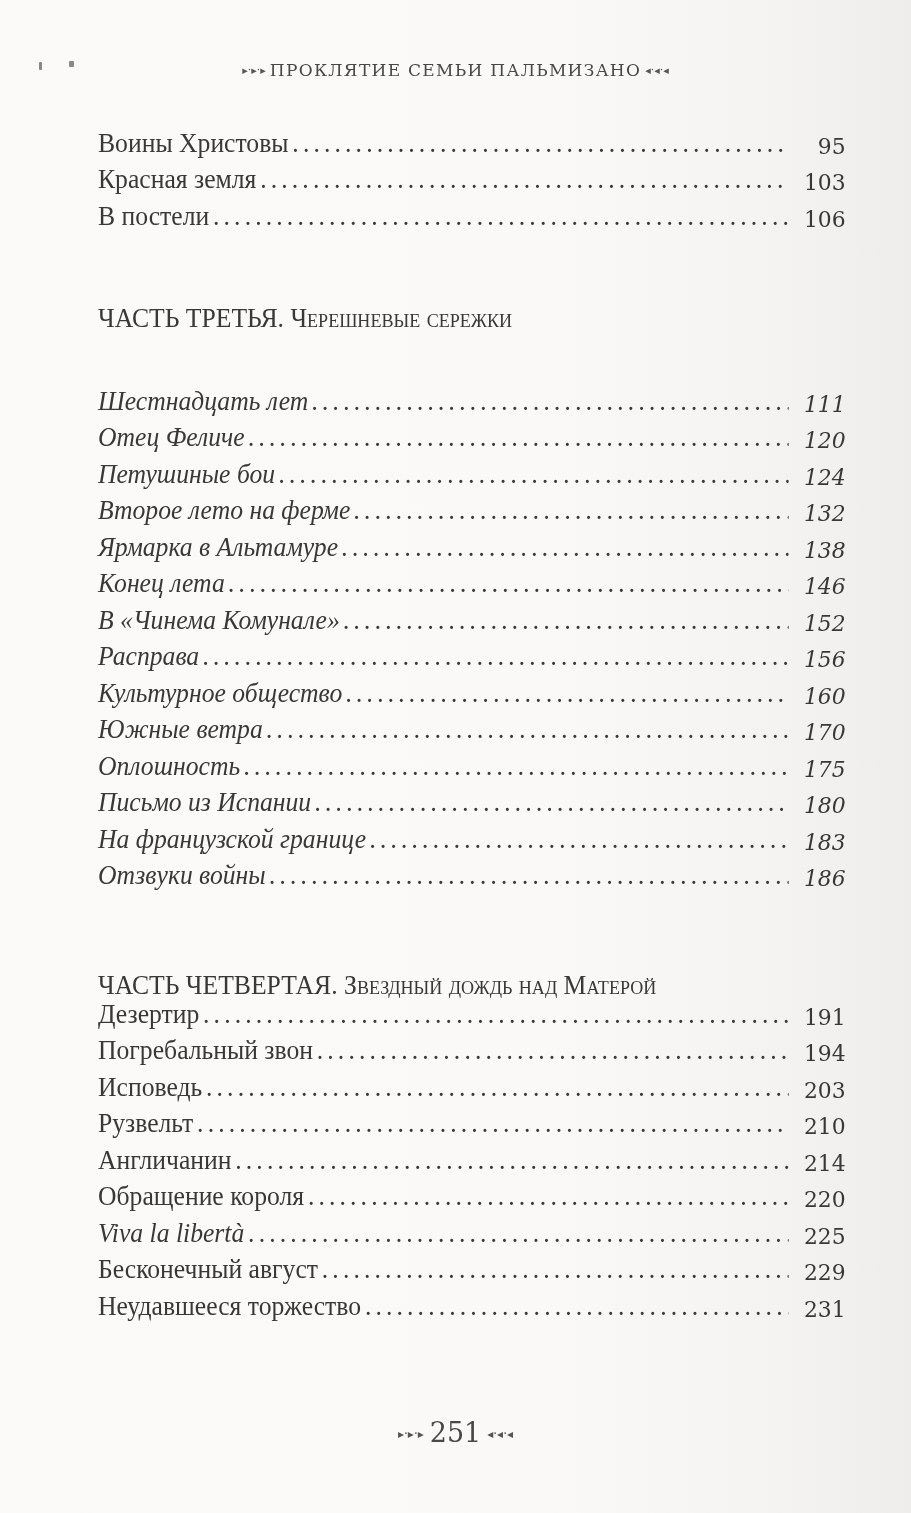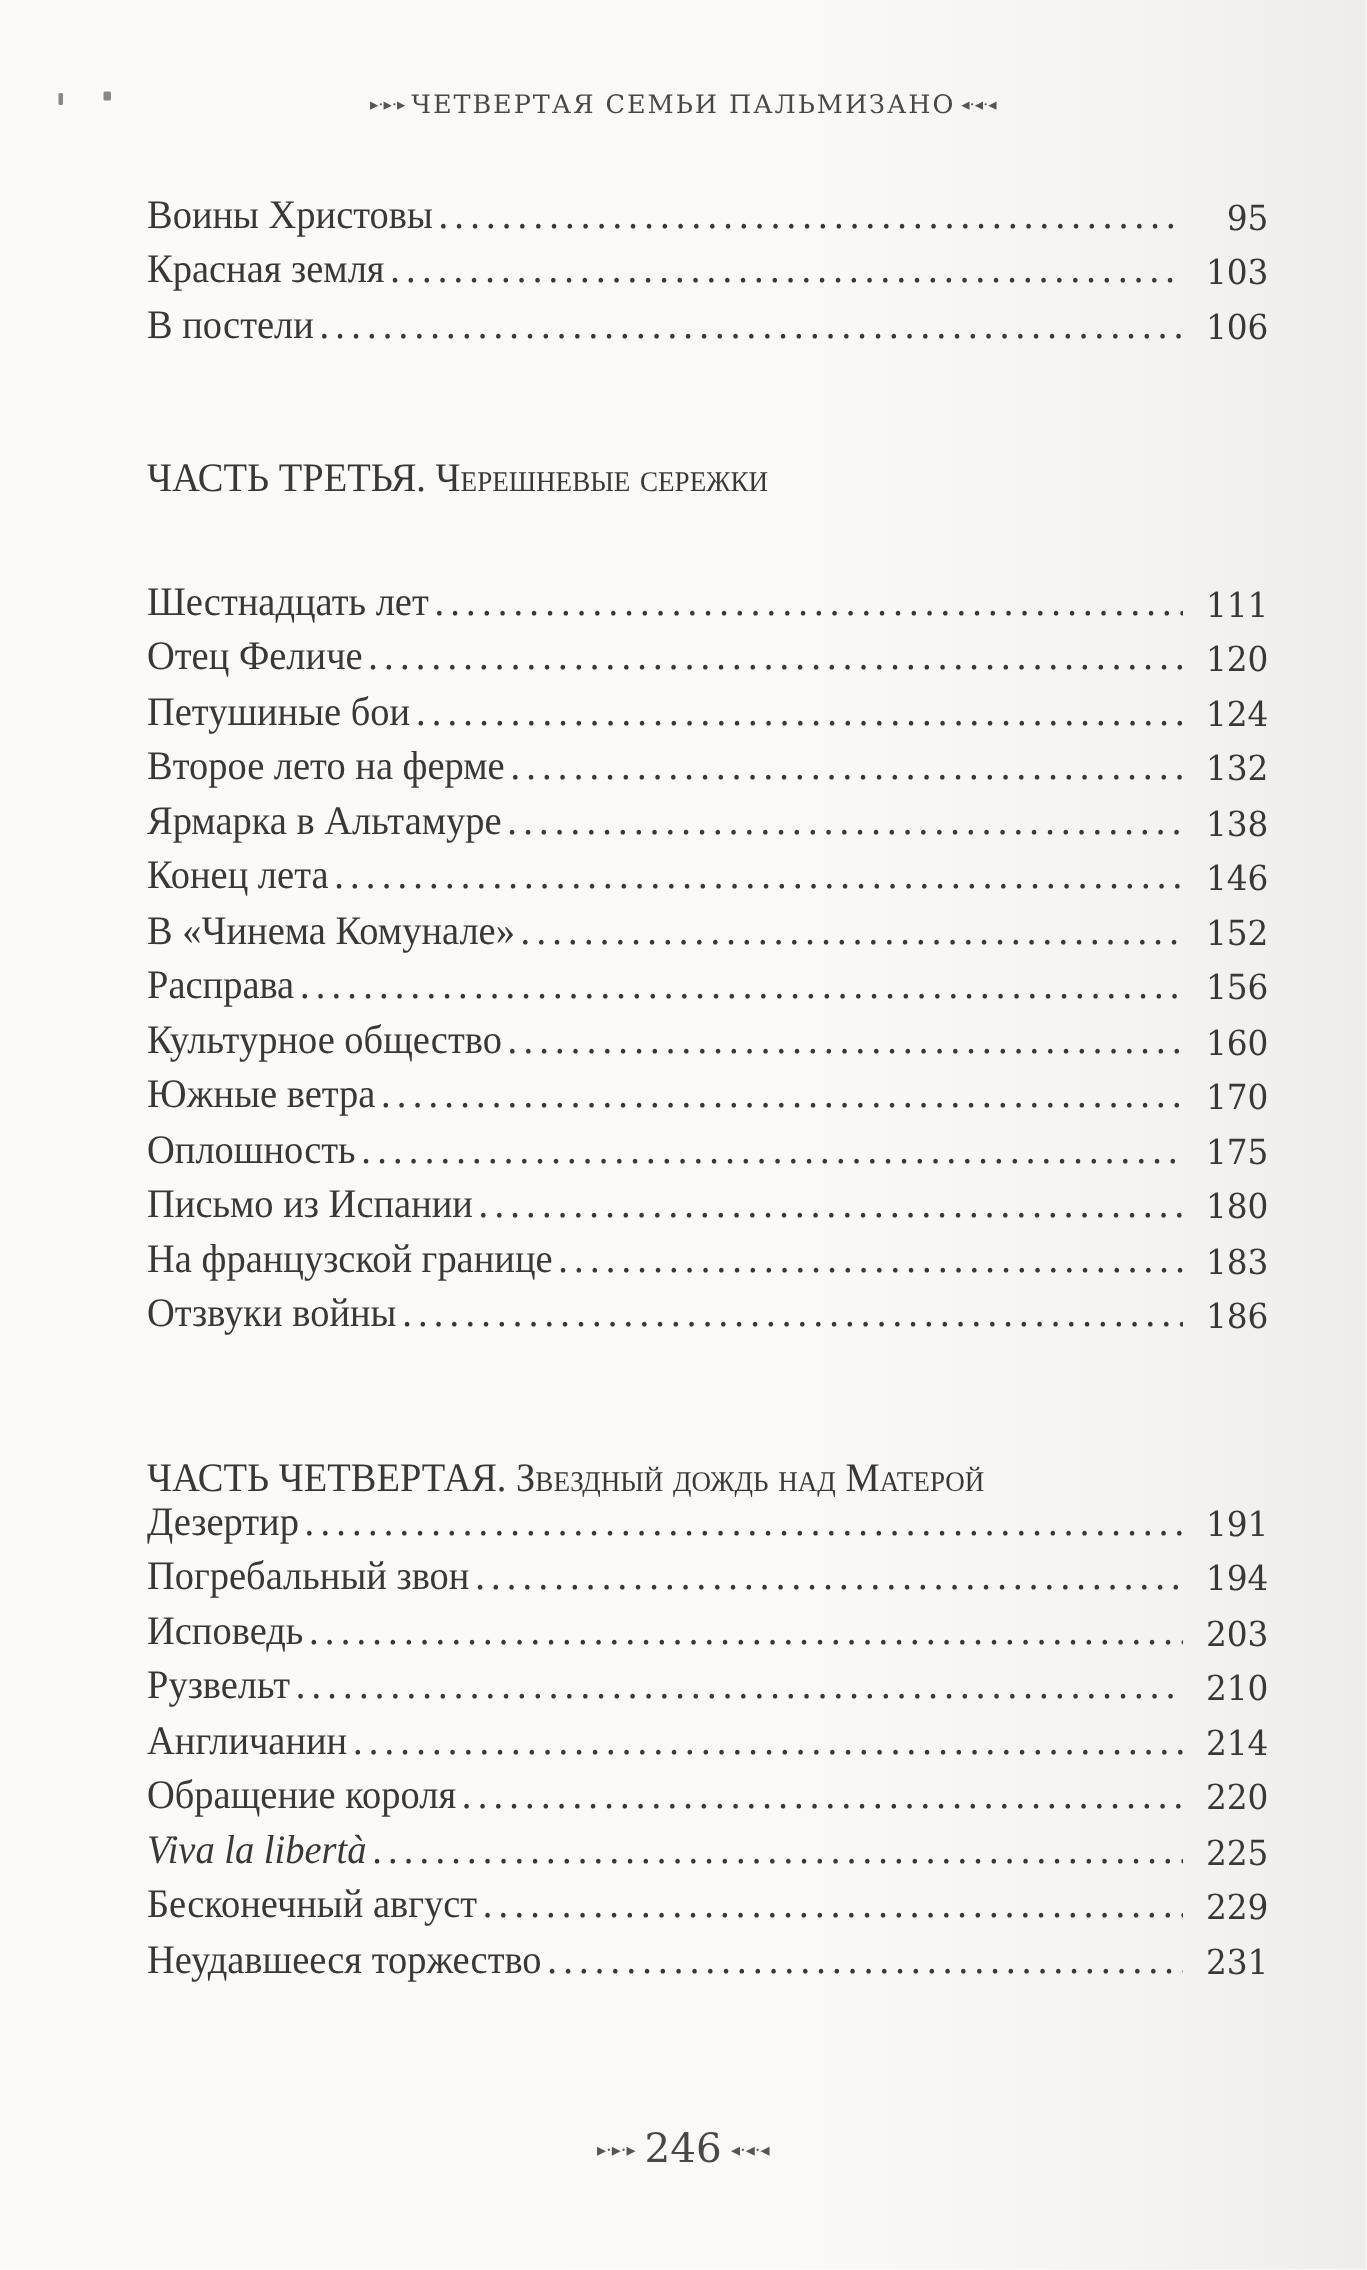--- a/index.html
+++ b/index.html
@@ -108,21 +108,21 @@
       margin: 0 6px;
     }
   </style>
 </head>
 <body>
 
 <div class="speck" style="left:39px;top:62px;width:3px;height:8px;"></div>
 <div class="speck" style="left:69px;top:61px;width:5px;height:6px;"></div>
 
 <div class="running-head">
-  <span class="orn">▸·▸·▸</span><span>ЧЕТВЕРТАЯ СЕМЬИ ПАЛЬМИЗАНО</span><span class="orn">◂·◂·◂</span>
+  <span class="orn">▸·▸·▸</span><span>ПРОКЛЯТИЕ СЕМЬИ ПАЛЬМИЗАНО</span><span class="orn">◂·◂·◂</span>
 </div>
 
 <div class="block" style="top:122px;">
   <div class="toc-row">
     <span class="toc-title">Воины Христовы</span>
     <span class="toc-dots"></span>
     <span class="toc-page">95</span>
   </div>
   <div class="toc-row">
     <span class="toc-title">Красная земля</span>
@@ -134,21 +134,21 @@
     <span class="toc-dots"></span>
     <span class="toc-page">106</span>
   </div>
 </div>
 
 <div class="part-heading" style="top:303px;">
   <span>ЧАСТЬ ТРЕТЬЯ.</span>
   <span class="sc">Черешневые сережки</span>
 </div>
 
-<div class="block" style="top:380px;">
+<div class="block" style="top:380px;font-style:italic;">
   <div class="toc-row">
       <span class="toc-title">Шестнадцать лет</span>
       <span class="toc-dots"></span>
       <span class="toc-page">111</span>
     </div>
   <div class="toc-row">
       <span class="toc-title">Отец Феличе</span>
       <span class="toc-dots"></span>
       <span class="toc-page">120</span>
     </div>
@@ -261,14 +261,14 @@
       <span class="toc-page">229</span>
     </div>
   <div class="toc-row">
       <span class="toc-title">Неудавшееся торжество</span>
       <span class="toc-dots"></span>
       <span class="toc-page">231</span>
     </div>
 </div>
 
 <div class="folio">
-  <span class="orn">▸·▸·▸</span><span>246</span><span class="orn">◂·◂·◂</span>
+  <span class="orn">▸·▸·▸</span><span>251</span><span class="orn">◂·◂·◂</span>
 </div>
 
 </body></html>

